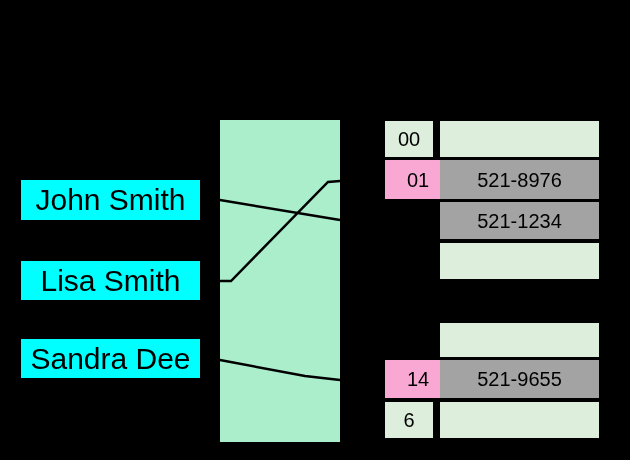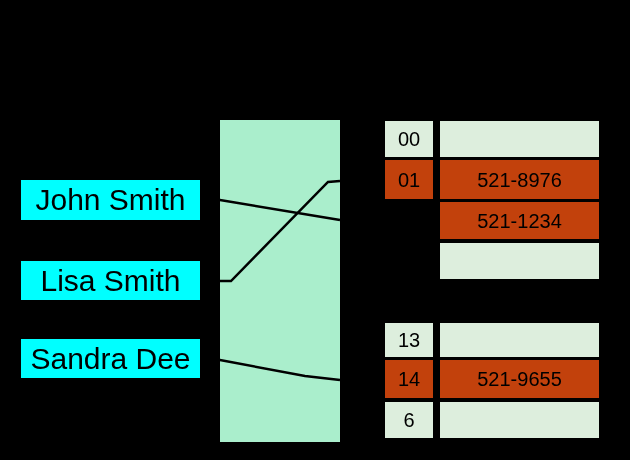--- a/index.html
+++ b/index.html
@@ -51,29 +51,30 @@
     justify-content: center;
     font-size: 20px;
     line-height: 1;
   }
   .idx {
     left: 385px;
     width: 48px;
     background: #ddeedd;
   }
   .idx.occ {
-    background: #c2410c;
+    background: #f9a8d4;
+    padding-left: 9px;
   }
   .val {
     left: 440px;
     width: 159px;
     background: #ddeedd;
   }
   .val.filled {
-    background: #c2410c;
+    background: #a3a3a3;
     text-align: center;
   }
 </style>
 </head>
 <body>
 
 <div id="canvas">
 
   <div class="hashbox"></div>
 
@@ -90,21 +91,20 @@
   <div class="cell idx" style="top:121px;height:36px">00</div>
   <div class="cell val" style="top:121px;height:36px"></div>
 
   <div class="cell idx occ" style="top:160px;height:39px">01</div>
   <div class="cell val filled" style="top:160px;height:39px">521-8976</div>
 
   <div class="cell val filled" style="top:202px;height:37px">521-1234</div>
 
   <div class="cell val" style="top:243px;height:36px"></div>
 
-  <div class="cell idx" style="top:323px;height:34px">13</div>
   <div class="cell val" style="top:323px;height:34px"></div>
 
   <div class="cell idx occ" style="top:360px;height:38px">14</div>
   <div class="cell val filled" style="top:360px;height:38px">521-9655</div>
 
   <div class="cell idx" style="top:402px;height:36px">6</div>
   <div class="cell val" style="top:402px;height:36px"></div>
 
 </div>
 

